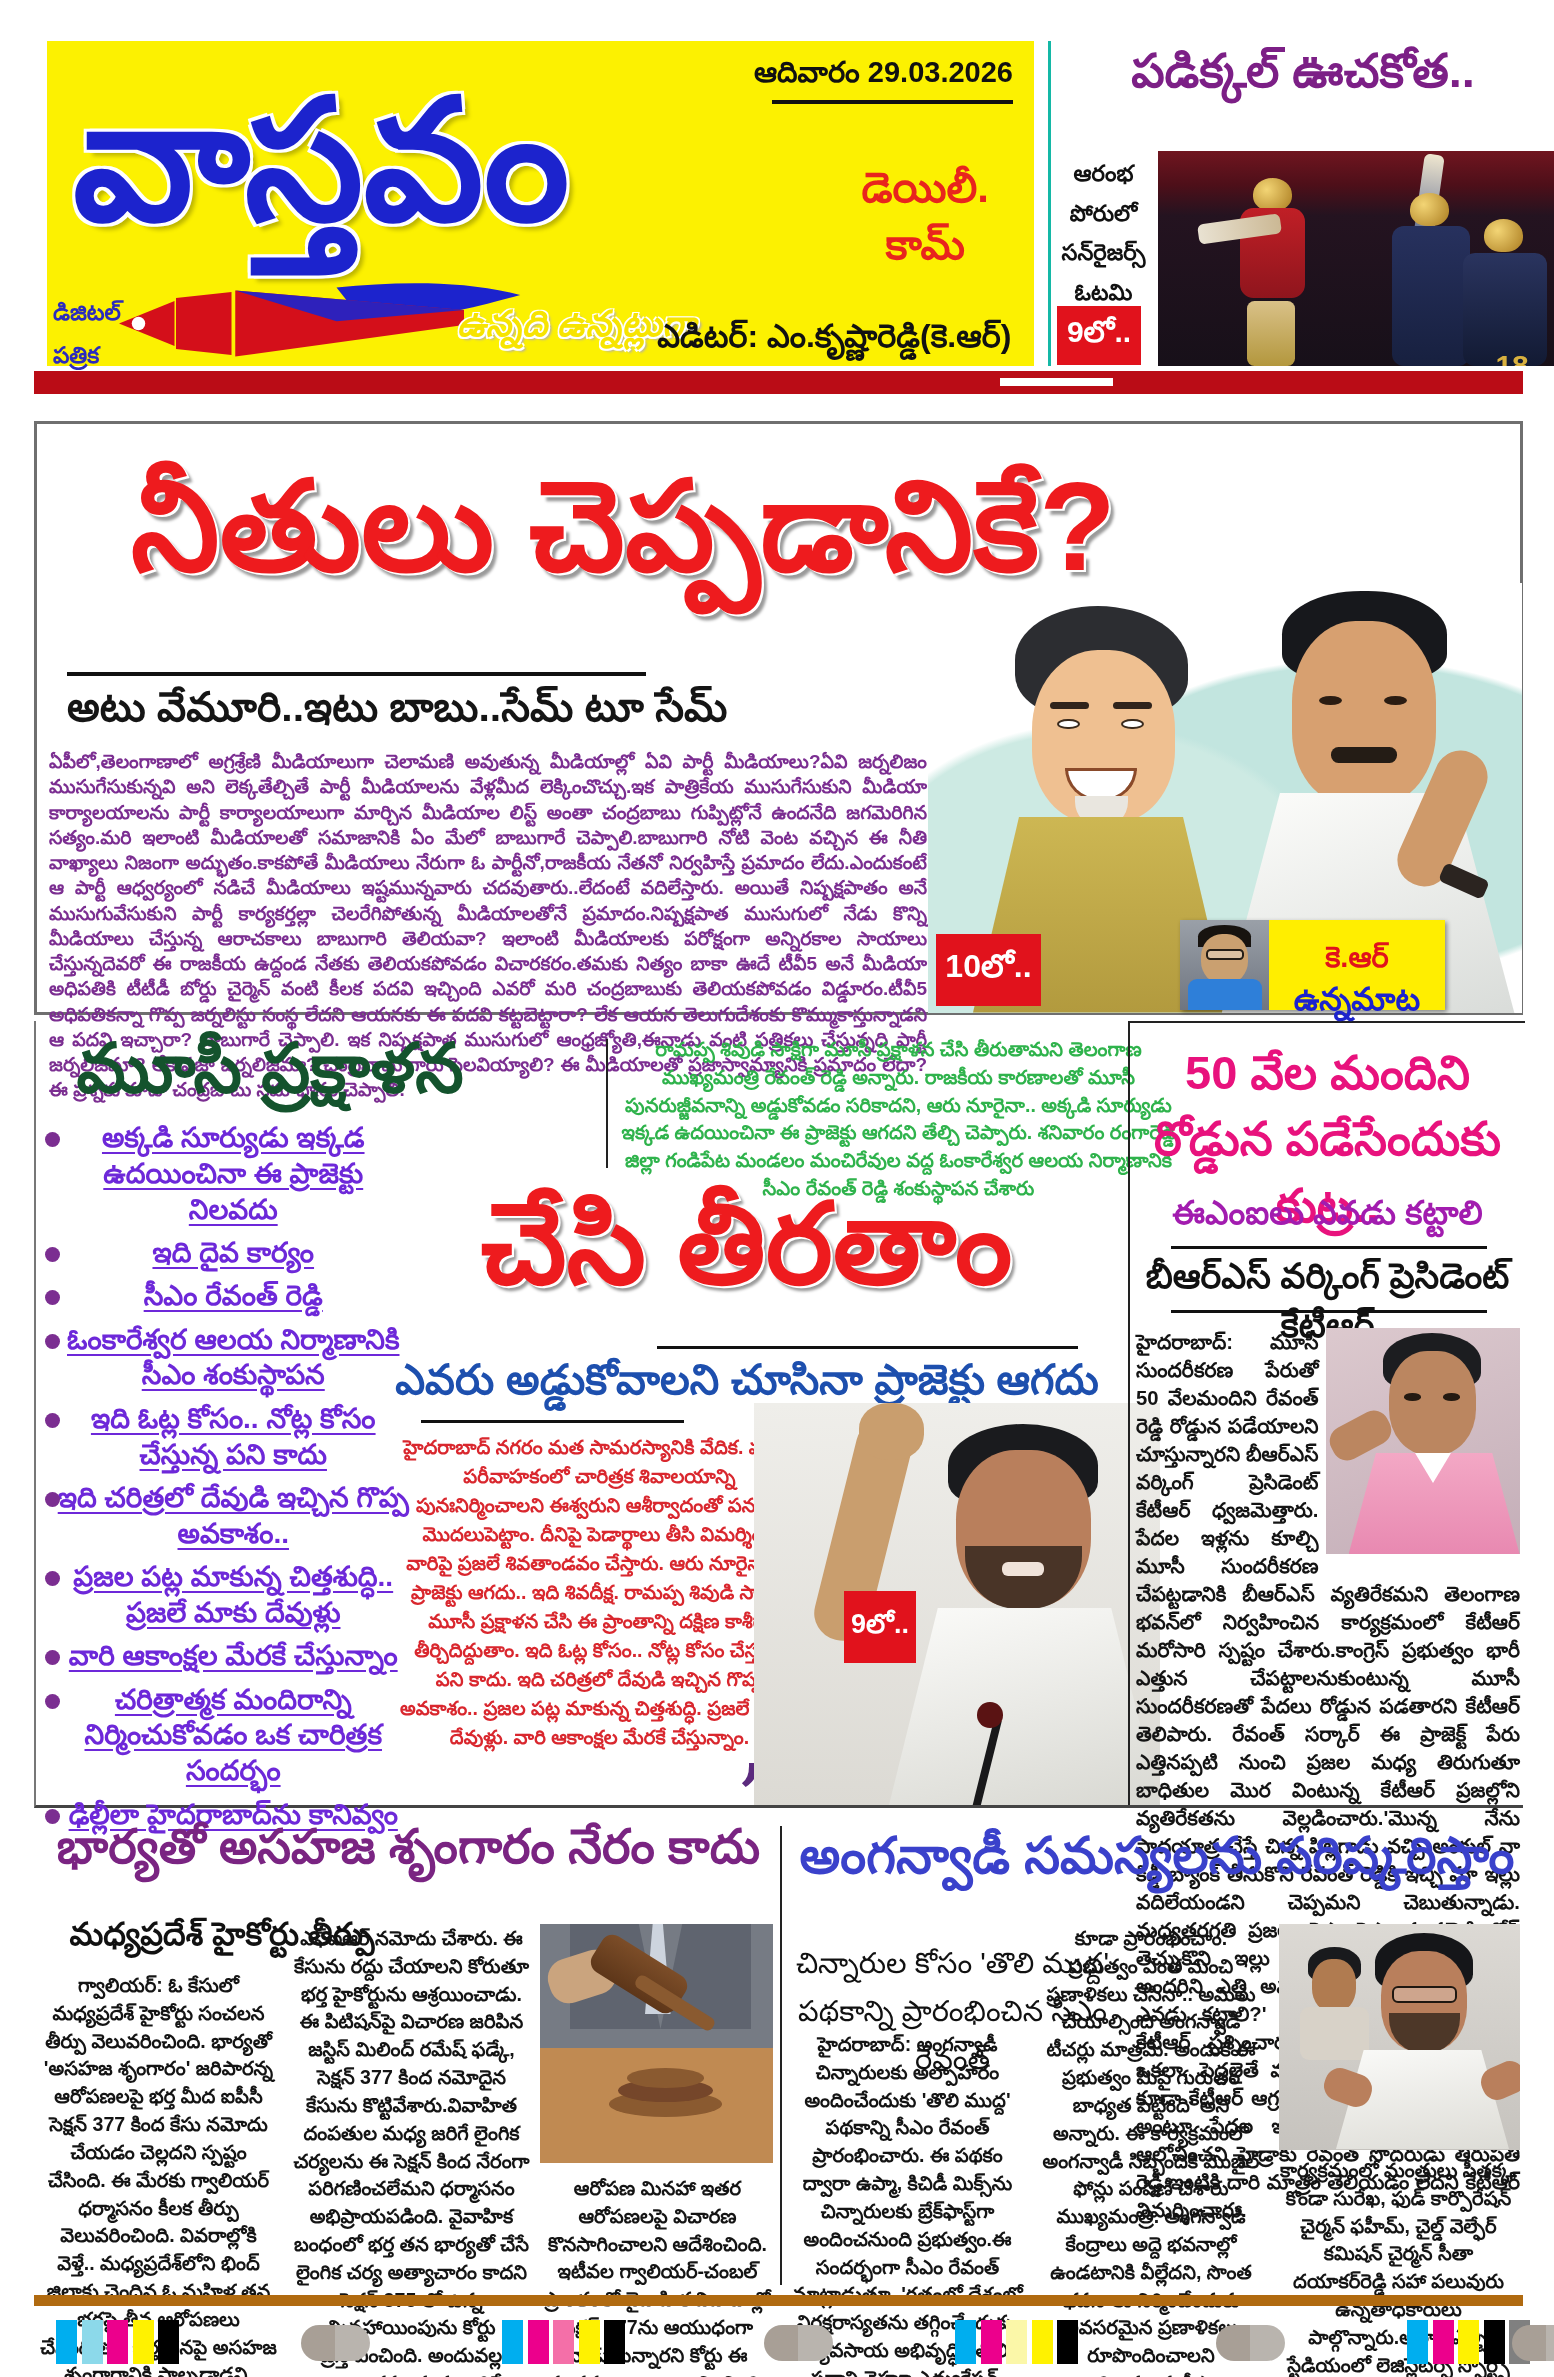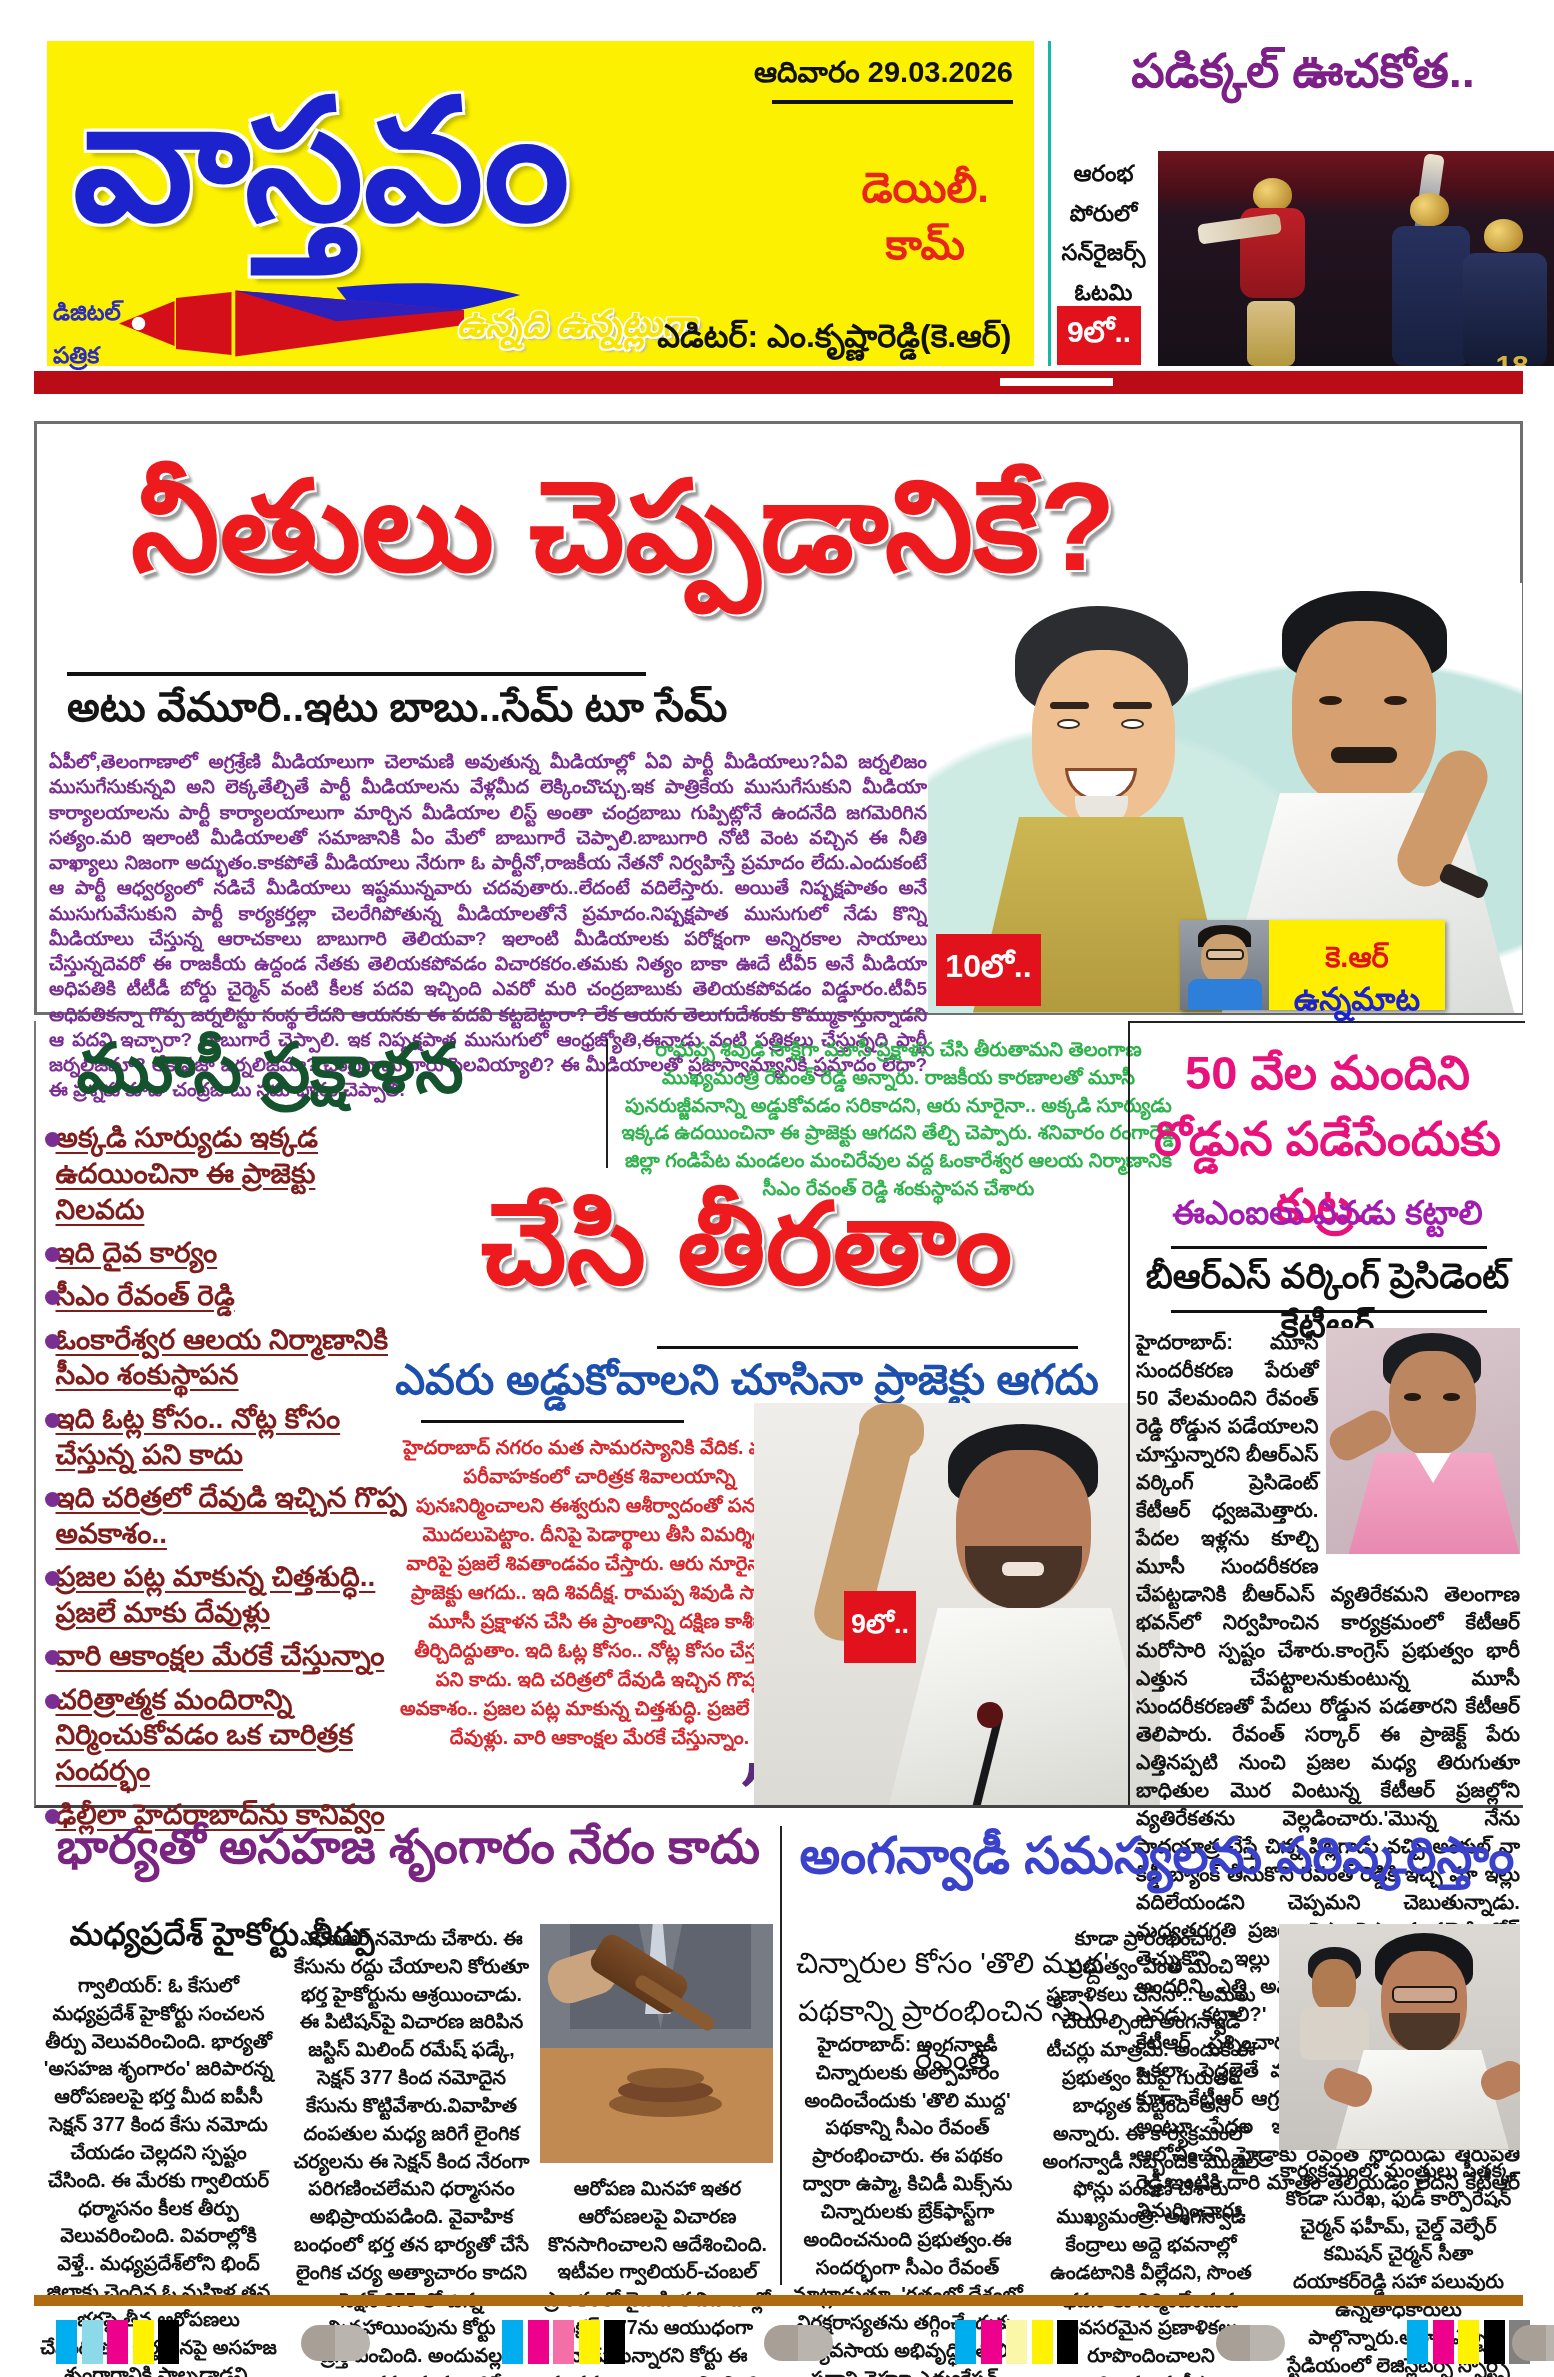--- a/index.html
+++ b/index.html
@@ -85,21 +85,21 @@
   .kr-glass { position:absolute; left:25.6px; top:29px; width:38px; height:10.5px; border:2.3px solid #241d16; border-radius:4.5px; background:rgba(255,255,255,.35); }
   .kr-shirt { position:absolute; left:7.5px; top:59px; width:74px; height:32px; background:#2e7fd9; border-radius:9px 9px 0 0; }
   .kr-yellow{ flex:1; background:#ffee00; text-align:center; padding-top:21px; }
   .kr-l1 { font-size:29px; font-weight:bold; color:#e1121c; }
   .kr-l2 { font-size:32px; font-weight:bold; color:#1c23cd; }
 
   
   .mid { position:absolute; left:34px; top:1021px; width:1489px; height:787px; border-left:2.3px solid #777; border-bottom:3px solid #444; }
   .musi-headline { position:absolute; left:22.6px; top:7.5px; width:542px; font-size:69px; font-weight:bold; color:#14532d; white-space:nowrap;margin-left:18px; }
   .musi-bullets { position:absolute; left:15px; top:99px; width:360px; list-style:none; }
-  .musi-bullets li { position:relative; font-size:28px; line-height:1.28; font-weight:bold; color:#7f1d1d; 
+  .musi-bullets li { position:relative; font-size:28px; line-height:1.28; font-weight:bold; color:#6d28d9; text-align:center;
                      text-decoration:underline; text-underline-offset:5.3px; margin-bottom:7.5px; padding-left:4.5px; }
   .musi-bullets li::before { content:""; position:absolute; left:-6px; top:12px; width:15px; height:15px; border-radius:50%; background:#7b2e91; }
   .musi-vrule { position:absolute; left:570px; top:18px; width:2.3px; height:129px; background:#222; }
   .musi-intro { position:absolute; left:585px; top:15px; width:555px; font-size:19.6px; line-height:1.42; font-weight:bold; color:#2fb34c; text-align:center; }
   .musi-red-headline { position:absolute; left:323px; top:150px; width:775px; text-align:center; font-size:113px; line-height:1.3; font-weight:bold; color:#ee1b1e;
                        text-shadow:2.3px 2.3px 0 #fff, 4.5px 5.3px 3px #9a9a9a; white-space:nowrap; }
   .musi-subrule { position:absolute; left:621px; top:325px; width:421px; height:3px; background:#111; }
   .musi-subhead { position:absolute; left:331px; top:335px; width:760px; text-align:center; font-size:42px; font-weight:bold; color:#1d4fae; }
   .musi-subrule2 { position:absolute; left:385px; top:399px; width:263px; height:3px; background:#111; }
   .musi-quote { position:absolute; left:316px; top:412px; width:399px; font-size:19.6px; line-height:1.48; font-weight:bold; color:#d9272e; text-align:center;margin-left:48px; }

